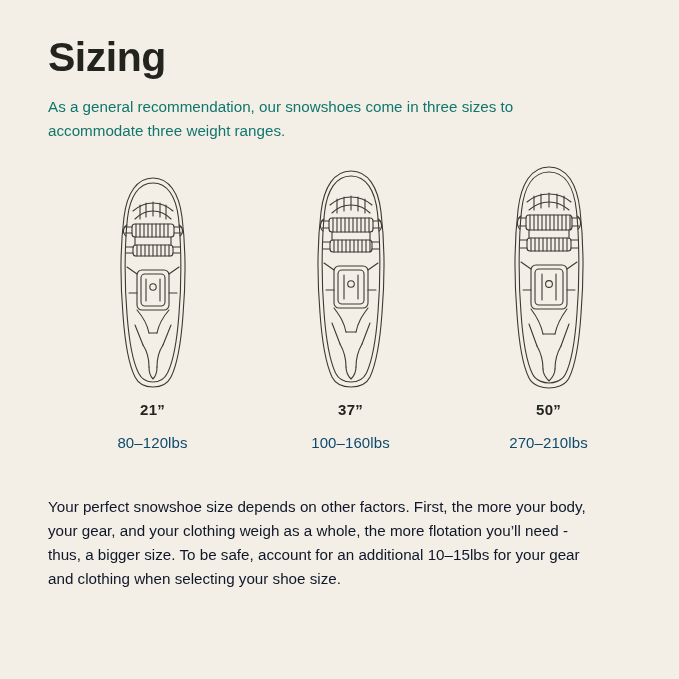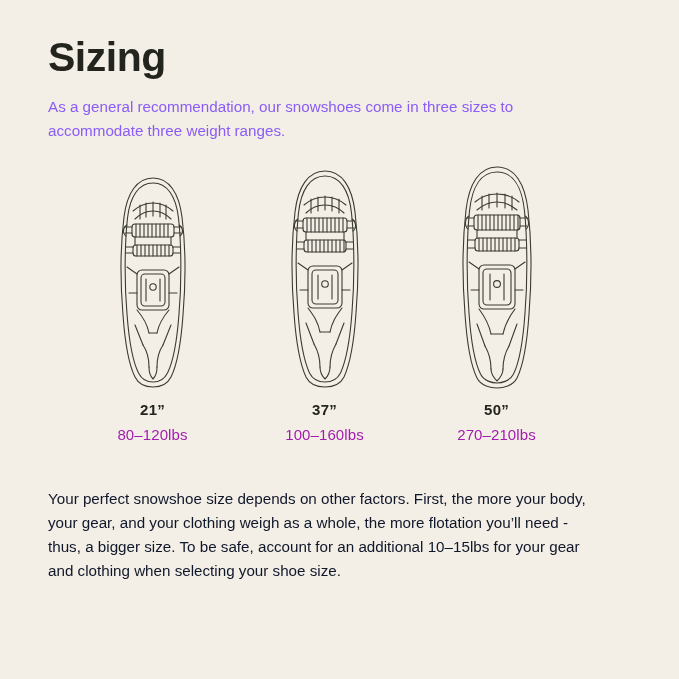--- a/index.html
+++ b/index.html
@@ -26,27 +26,27 @@
     font-size: 41px;
     font-weight: bold;
     letter-spacing: -0.5px;
     margin: 8px 0 14px 0;
     color: #24241f;
   }
   .intro {
     font-size: 15.2px;
     line-height: 1.55;
     max-width: 556px;
-    color: #8b5cf6;
+    color: #0f766e;
     margin: 0;
   }
   .shoes-row {
     display: flex;
     justify-content: flex-start;
-    gap: 59px;
+    gap: 85px;
     margin-top: 22px;
     padding-left: 48px;
   }
   .shoe-col {
     width: 113px;
     display: flex;
     flex-direction: column;
     align-items: center;
   }
   .shoe-art {
@@ -57,22 +57,22 @@
   }
   .shoe-size {
     font-size: 15px;
     font-weight: bold;
     margin-top: 11px;
     color: #24241f;
     letter-spacing: 0.2px;
   }
   .shoe-weight {
     font-size: 15px;
-    margin-top: 8px;
-    color: #a21caf;
+    margin-top: 16px;
+    color: #0c4a6e;
     letter-spacing: 0.1px;
   }
   .body-text {
     margin-top: 44px;
     max-width: 545px;
   }
   .body-text p {
     font-size: 15.2px;
     line-height: 1.58;
     margin: 0 0 19px 0;

